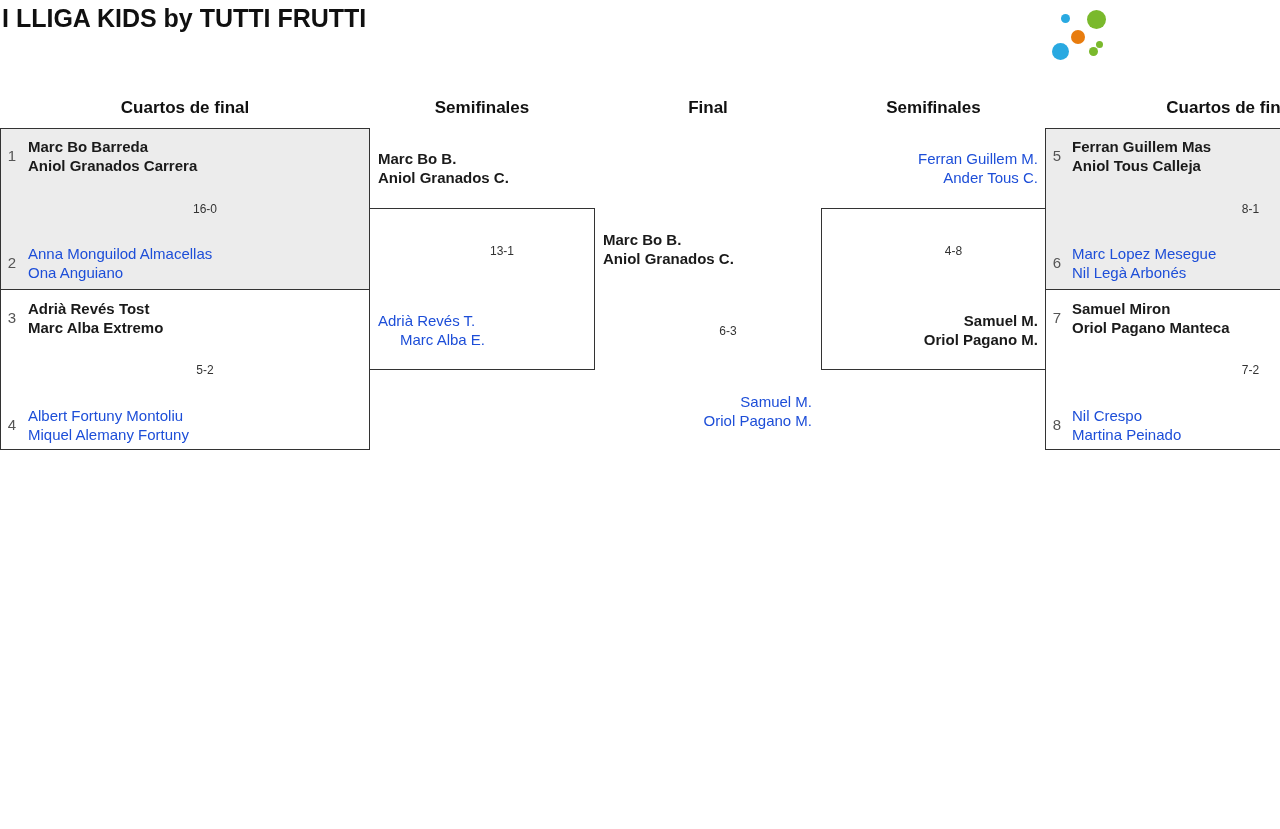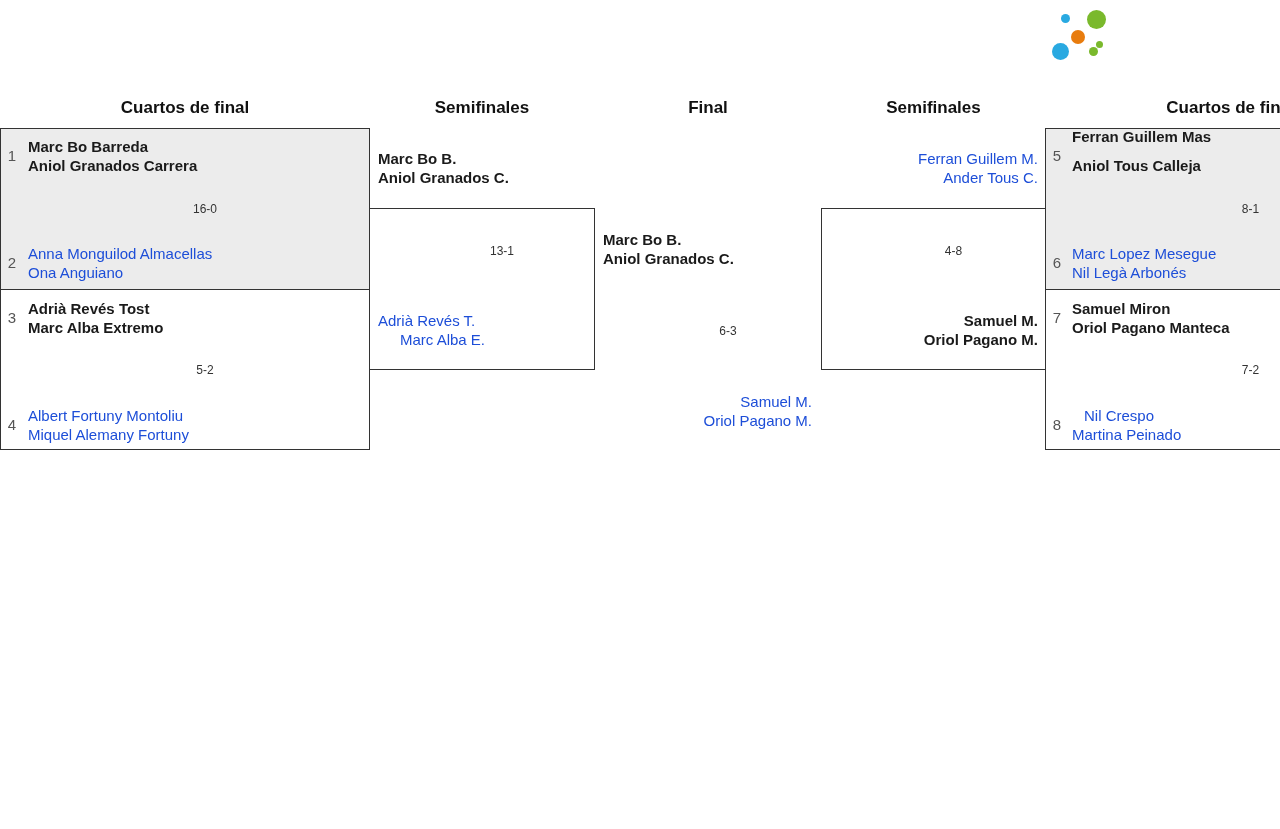--- a/index.html
+++ b/index.html
@@ -29,20 +29,21 @@
   .seed{position:absolute;width:18px;text-align:center;font-size:15px;line-height:19px;color:#555;}
   .team{position:absolute;font-size:15px;line-height:19px;color:#1d4ed8;white-space:nowrap;}
   .team.winner{font-weight:700;color:#1a1a1a;}
   .team.alignr{text-align:right;white-space:nowrap;}
   .score{position:absolute;font-size:12px;line-height:19px;color:#333;text-align:center;padding-left:20px;}
 </style>
 </head>
 <body>
 
 <div class="page-title">
+  <div class="line">I LLIGA KIDS by TUTTI FRUTTI</div>
 </div>
 
 <div class="logo">
   <span class="dot dot-blue" style="left:13px;top:10px;width:9px;height:9px;"></span>
   <span class="dot dot-green" style="left:39px;top:6px;width:19px;height:19px;"></span>
   <span class="dot dot-orange" style="left:23px;top:26px;width:14px;height:14px;"></span>
   <span class="dot dot-green" style="left:48px;top:37px;width:7px;height:7px;"></span>
   <span class="dot dot-blue" style="left:4px;top:39px;width:17px;height:17px;"></span>
   <span class="dot dot-green" style="left:41px;top:43px;width:9px;height:9px;"></span>
 </div>
@@ -71,36 +72,36 @@
   <div class="team winner" style="left:28px;top:318px;">Marc Alba Extremo</div>
   <div class="score" style="left:0;top:361px;width:370px;">5-2</div>
   <div class="seed" style="left:3px;top:415px;">4</div>
   <div class="team" style="left:28px;top:406px;">Albert Fortuny Montoliu</div>
   <div class="team" style="left:28px;top:425px;">Miquel Alemany Fortuny</div>
 </div>
 
 <div class="match">
   <div class="box grey" style="left:1045px;top:128px;width:371px;height:162px;"></div>
   <div class="seed" style="left:1048px;top:146px;">5</div>
-  <div class="team winner" style="left:1072px;top:127px;text-align:center;">Ferran Guillem Mas</div>
+  <div class="team winner" style="left:1072px;top:137px;text-align:center;">Ferran Guillem Mas</div>
   <div class="team winner" style="left:1072px;top:156px;">Aniol Tous Calleja</div>
   <div class="score" style="left:1045px;top:200px;width:371px;">8-1</div>
   <div class="seed" style="left:1048px;top:253px;">6</div>
   <div class="team" style="left:1072px;top:244px;">Marc Lopez Mesegue</div>
   <div class="team" style="left:1072px;top:263px;">Nil Legà Arbonés</div>
 </div>
 
 <div class="match">
   <div class="box" style="left:1045px;top:289px;width:371px;height:161px;"></div>
   <div class="seed" style="left:1048px;top:308px;">7</div>
   <div class="team winner" style="left:1072px;top:299px;">Samuel Miron</div>
   <div class="team winner" style="left:1072px;top:318px;">Oriol Pagano Manteca</div>
   <div class="score" style="left:1045px;top:361px;width:371px;">7-2</div>
   <div class="seed" style="left:1048px;top:415px;">8</div>
-  <div class="team" style="left:1072px;top:406px;margin-left:12px;">Nil Crespo</div>
+  <div class="team" style="left:1072px;top:406px;">Nil Crespo</div>
   <div class="team" style="left:1072px;top:425px;">Martina Peinado</div>
 </div>
 
 <div class="match">
   <div class="box" style="left:369px;top:208px;width:226px;height:162px;"></div>
   <div class="team winner" style="left:378px;top:149px;">Marc Bo B.</div>
   <div class="team winner" style="left:378px;top:168px;">Aniol Granados C.</div>
   <div class="score" style="left:369px;top:242px;width:226px;">13-1</div>
   <div class="team" style="left:378px;top:311px;">Adrià Revés T.</div>
   <div class="team" style="left:400px;top:330px;">Marc Alba E.</div>

